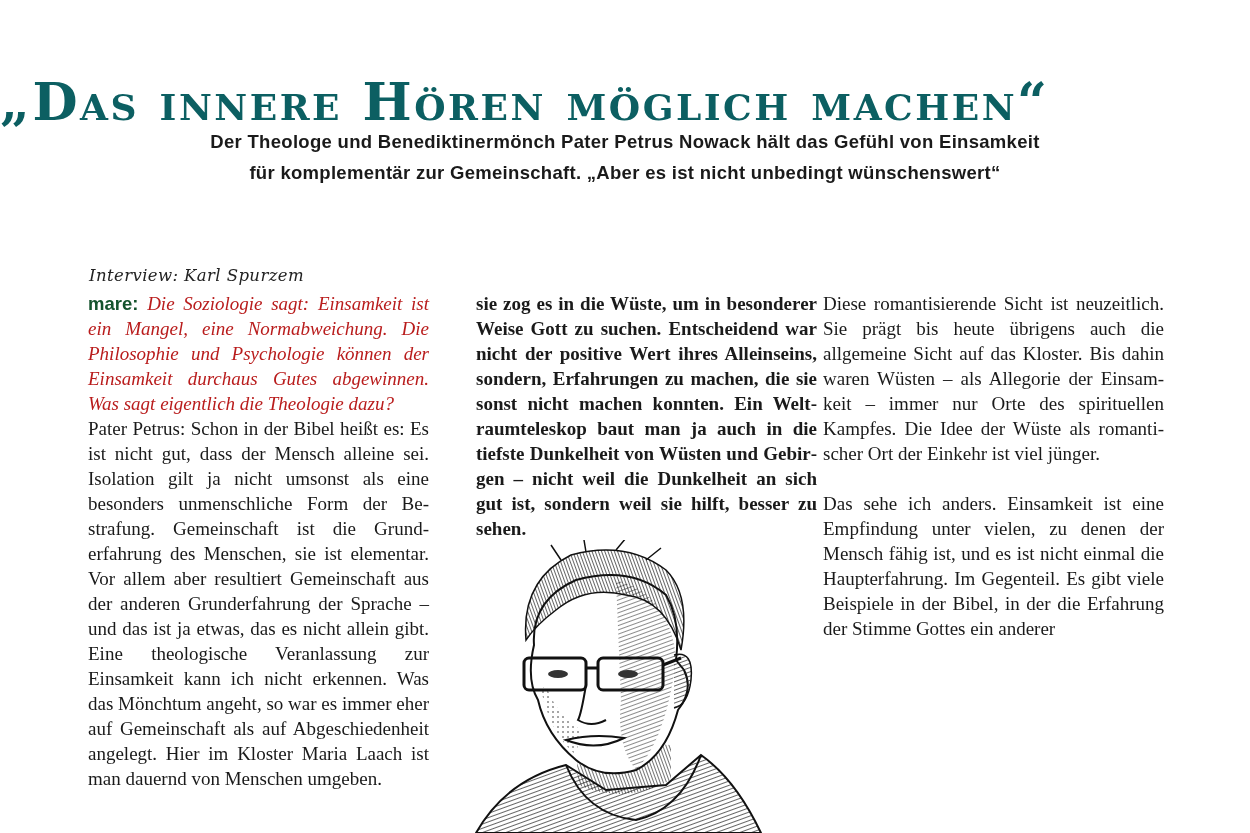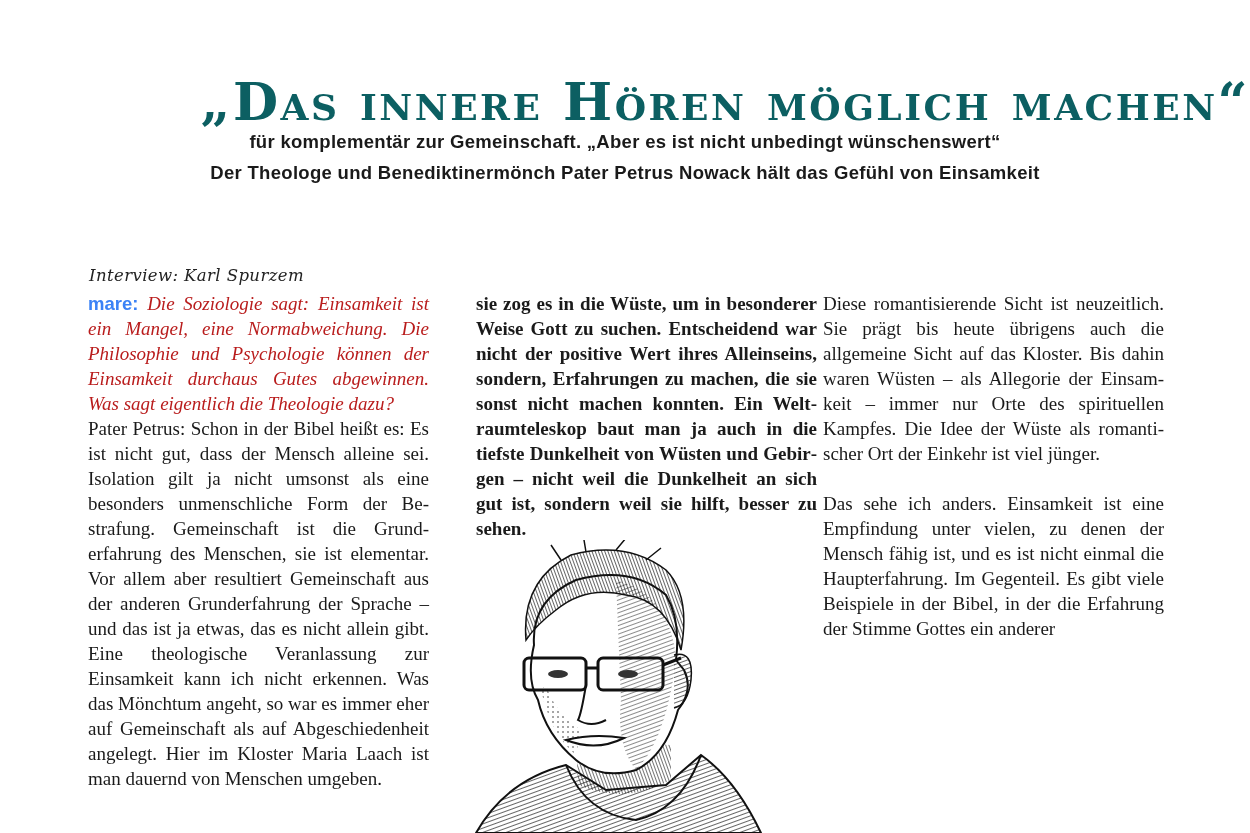--- a/index.html
+++ b/index.html
@@ -1,18 +1,18 @@
 <!DOCTYPE html>
 <html><head>
 <meta charset="utf-8">
 <style>
   html, body { margin: 0; padding: 0; background: #ffffff; }
   body { width: 1250px; height: 833px; overflow: hidden; position: relative; color: #1a1a1a; }
   .title {
-    position: absolute; left: 0; top: 36px; width: 1250px; text-align: right;
+    position: absolute; left: 0; top: 36px; width: 1250px; text-align: left;
     font-family: "DejaVu Serif", serif; font-variant: small-caps;
     font-size: 52px; letter-spacing: 2.5px; color: #0c5f62; line-height: 62px;
     white-space: nowrap;
   }
   .subtitle {
     position: absolute; left: 0; top: 126px; width: 1250px; text-align: center;
     font-family: "Liberation Sans", sans-serif; font-weight: bold;
     font-size: 18.5px; line-height: 31px; color: #1a1a1a; letter-spacing: 0.3px;
   }
   .byline {
@@ -24,33 +24,33 @@
   .col {
     position: absolute; top: 291px; width: 341px;
     font-family: "Liberation Serif", serif; font-size: 19px; line-height: 25px;
     text-align: justify; hyphens: manual;
   }
   .col p { margin: 0; }
   .col-left { left: 88px; }
   .col-mid { left: 476px; font-weight: bold; }
   .col-right { left: 823px; }
   .q { color: #b91c1c; font-style: italic; }
-  .mare { color: #3b82f6; font-family: "Liberation Sans", sans-serif; font-weight: bold; font-style: normal; font-size: 18.5px; }
+  .mare { color: #14532d; font-family: "Liberation Sans", sans-serif; font-weight: bold; font-style: normal; font-size: 18.5px; }
   .speaker { font-weight: normal; }
   .gap { height: 25px; }
   .portrait { position: absolute; left: 466px; top: 540px; width: 320px; height: 293px; }
 </style>
 </head>
 <body>
 
 <h1 class="title">„Das innere Hören möglich machen“</h1>
 
 <div class="subtitle">
+  <div>Der Theologe und Benediktinermönch Pater Petrus Nowack hält das Gefühl von Einsamkeit</div>
   <div>für komplementär zur Gemeinschaft. „Aber es ist nicht unbedingt wünschenswert“</div>
-  <div>Der Theologe und Benediktinermönch Pater Petrus Nowack hält das Gefühl von Einsamkeit</div>
 </div>
 
 <div class="byline">Interview: Karl Spurzem</div>
 
 <div class="col col-left">
   <p>
     <span class="mare">mare:</span>
     <span class="q">Die Soziologie sagt: Einsamkeit ist ein Mangel, eine Normabweichung. Die Philosophie und Psychologie können der Einsamkeit durchaus Gutes abgewinnen. Was sagt eigentlich die Theologie dazu?</span>
   </p>
   <p>

